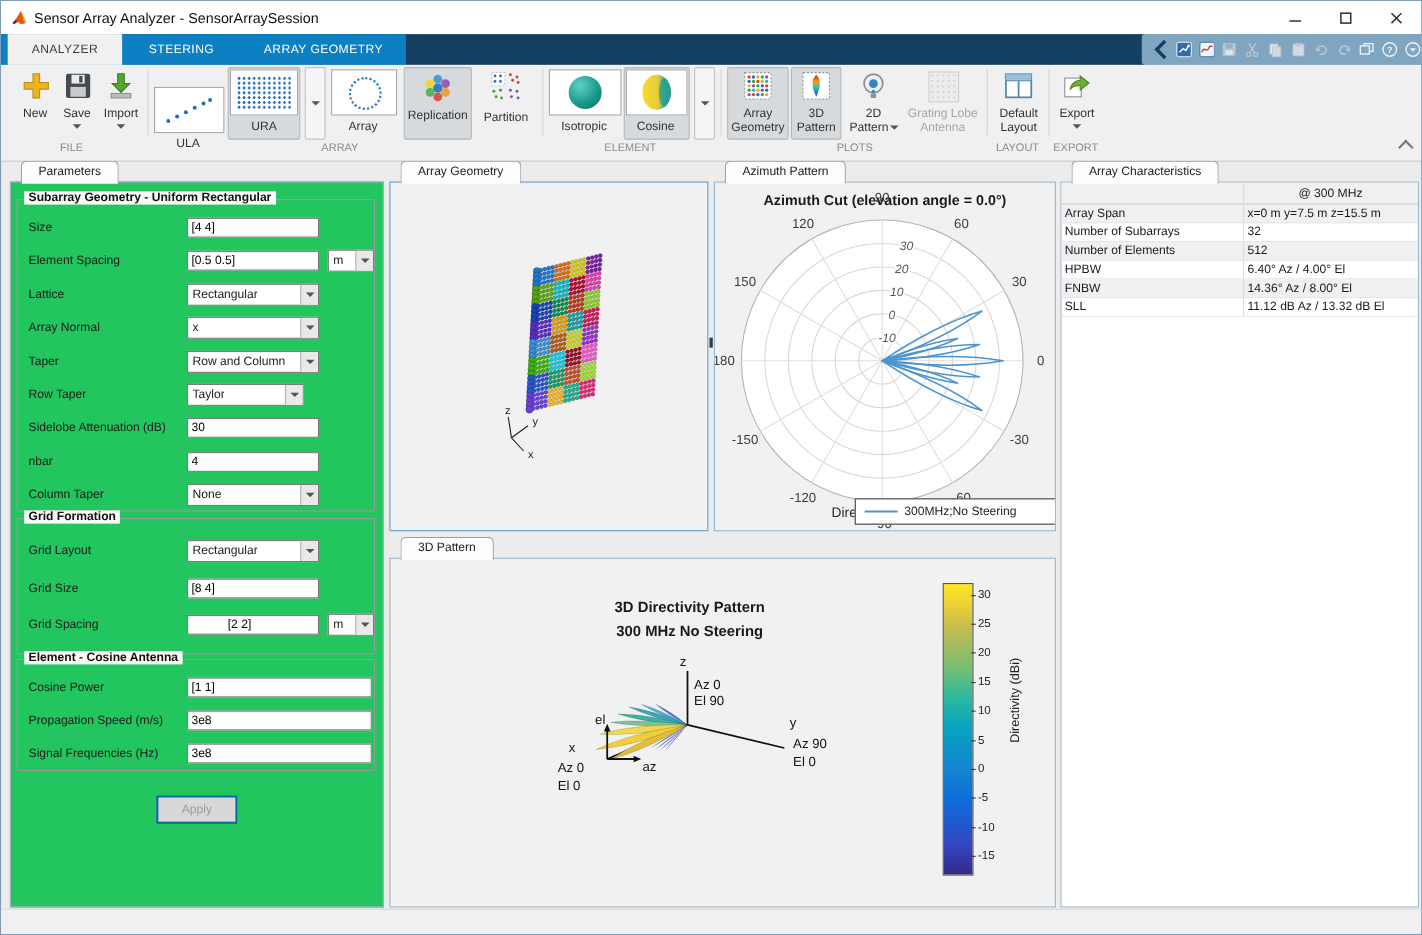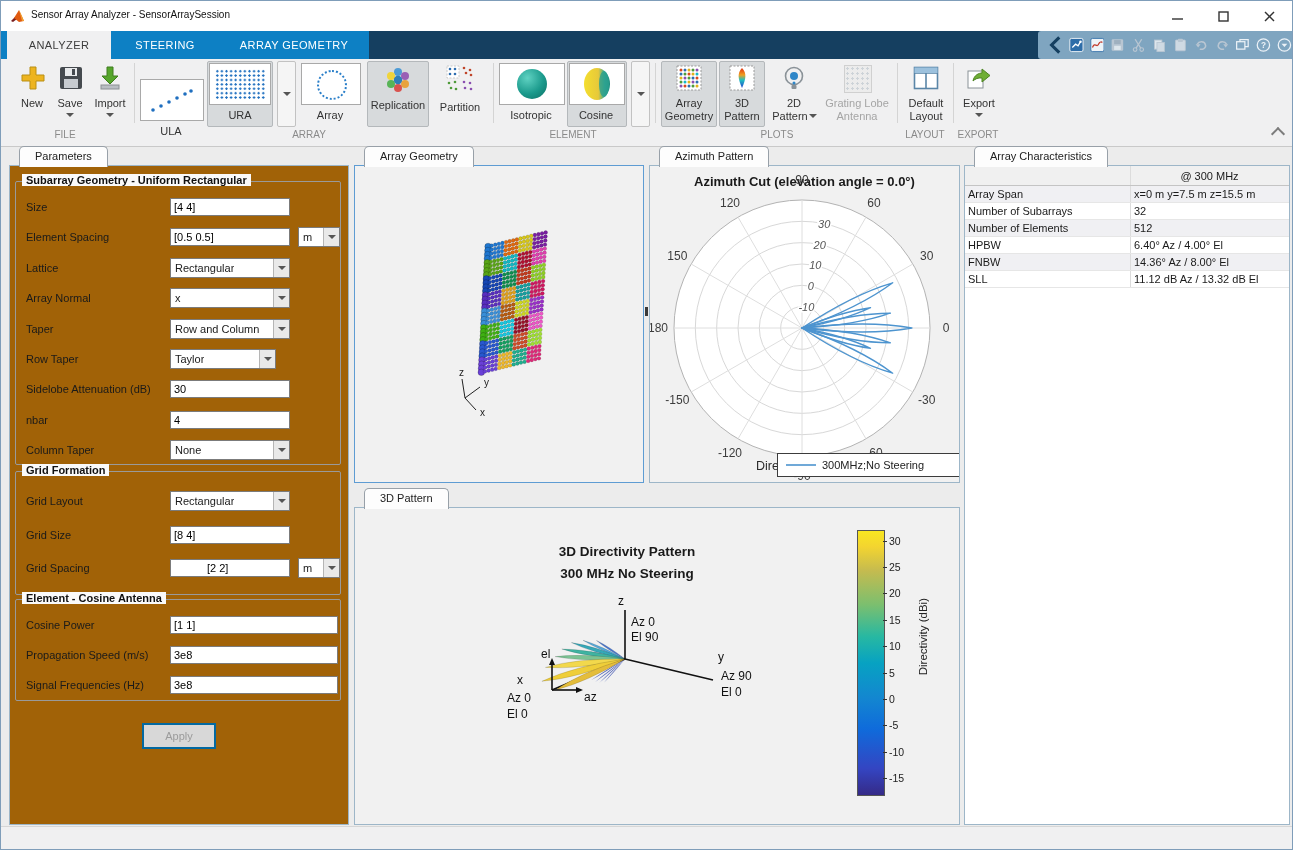--- a/index.html
+++ b/index.html
@@ -1,21 +1,21 @@
 <!DOCTYPE html>
 <html><head>
 <meta charset="utf-8">
 <style>
   html,body{margin:0;padding:0;background:#d4d4d4;font-family:"Liberation Sans",sans-serif;}
   .app{position:relative;width:1293px;height:850px;background:#ececec;overflow:hidden;
        border:1px solid #7f9db9;box-sizing:border-box;font-size:11px;color:#1a1a1a;}
   .abs{position:absolute;}
   
   .titlebar{left:0;top:0;width:100%;height:30px;background:#ffffff;border-bottom:1px solid #e8e8e8;}
-  .title-text{left:30px;top:8px;font-size:10px;color:#111;}
+  .title-text{left:30px;top:8px;font-size:13px;color:#111;}
   .winbtns{right:0;top:0;height:30px;display:flex;}
   .winbtn{width:46px;height:30px;display:flex;align-items:center;justify-content:center;color:#333;}
   
   .tabstrip{left:0;top:30px;width:100%;height:28px;background:#153f60;}
   .tabstrip-blue{left:0;top:0;width:368px;height:28px;background:#0d80c4;}
   .rtab{position:absolute;top:0;height:28px;display:flex;align-items:center;justify-content:center;
         color:#fff;font-size:11px;letter-spacing:.4px;}
   .rtab.active{background:#f0f0f1;color:#3c3c3c;}
   .qa{position:absolute;right:0;top:0;height:28px;width:254px;background:#7fa5c0;
       display:flex;align-items:center;gap:6px;padding-left:10px;box-sizing:border-box;border-radius:3px 0 0 3px;}
@@ -388,21 +388,21 @@
     <div class="grp-label" style="left:308px">ARRAY</div>
     <div class="grp-label" style="left:572px">ELEMENT</div>
     <div class="grp-label" style="left:776px">PLOTS</div>
     <div class="grp-label" style="left:924px">LAYOUT</div>
     <div class="grp-label" style="left:977px">EXPORT</div>
     <div class="chev-up" style="left:1272px;top:70px"></div>
   </div>
 
   <div class="panel" style="left:8px;top:145px;width:340px;height:679px">
     <div class="panel-tab">Parameters</div>
-    <div class="panel-body" style="background:#a16207">
+    <div class="panel-body" style="background:#22c55e">
         <div class="fieldset" style="top: 15px; height: 282px;">
           <div class="leg">Subarray Geometry - Uniform Rectangular</div>
           <div class="prow-label" style="top: 19px;">Size</div>
           <input class="pinput" type="text" value="[4 4]" style="left: 154px; top: 16px; width: 120px;">
           <div class="prow-label" style="top: 49.4px;">Element Spacing</div>
           <input class="pinput" type="text" value="[0.5 0.5]" style="left: 154px; top: 46.4px; width: 120px;">
           <div class="combo" style="left: 282px; top: 45.4px; width: 42px;">
             <div class="txt">m</div>
             <div class="arr">
               <span class="dd-arrow"></span>

